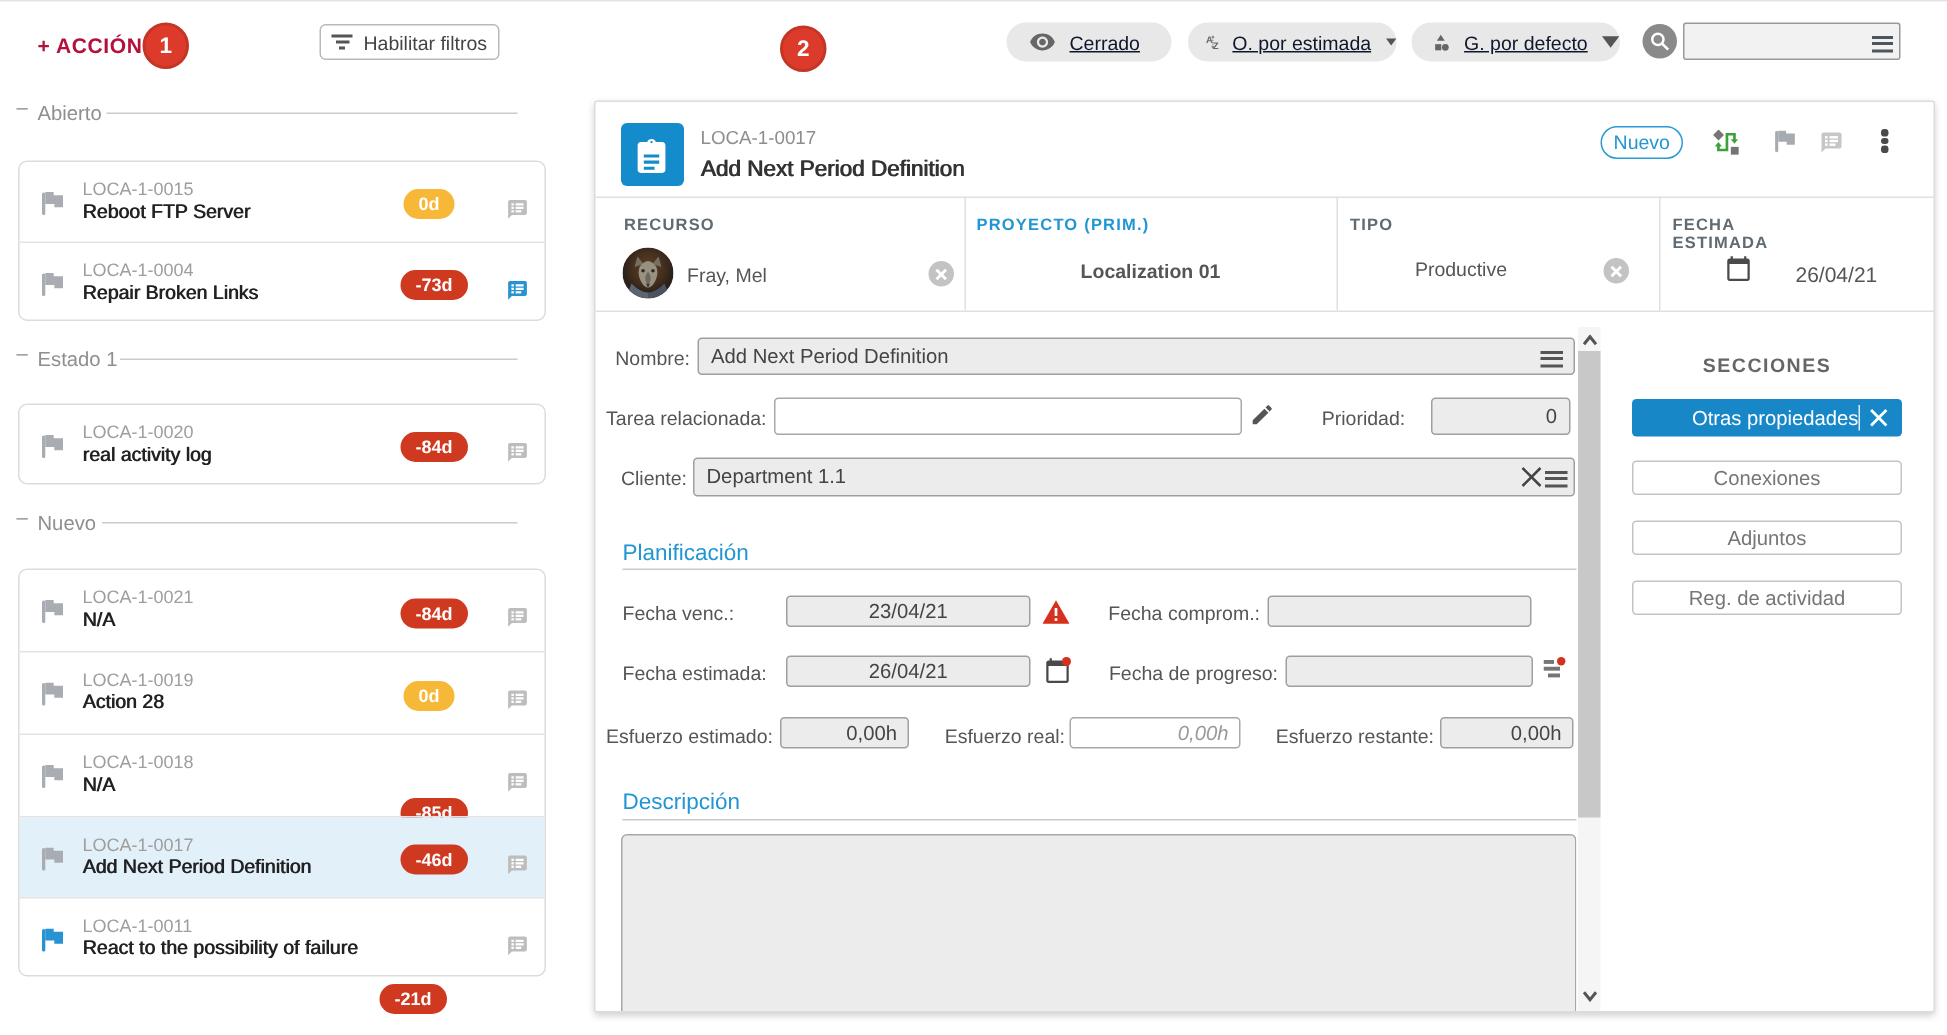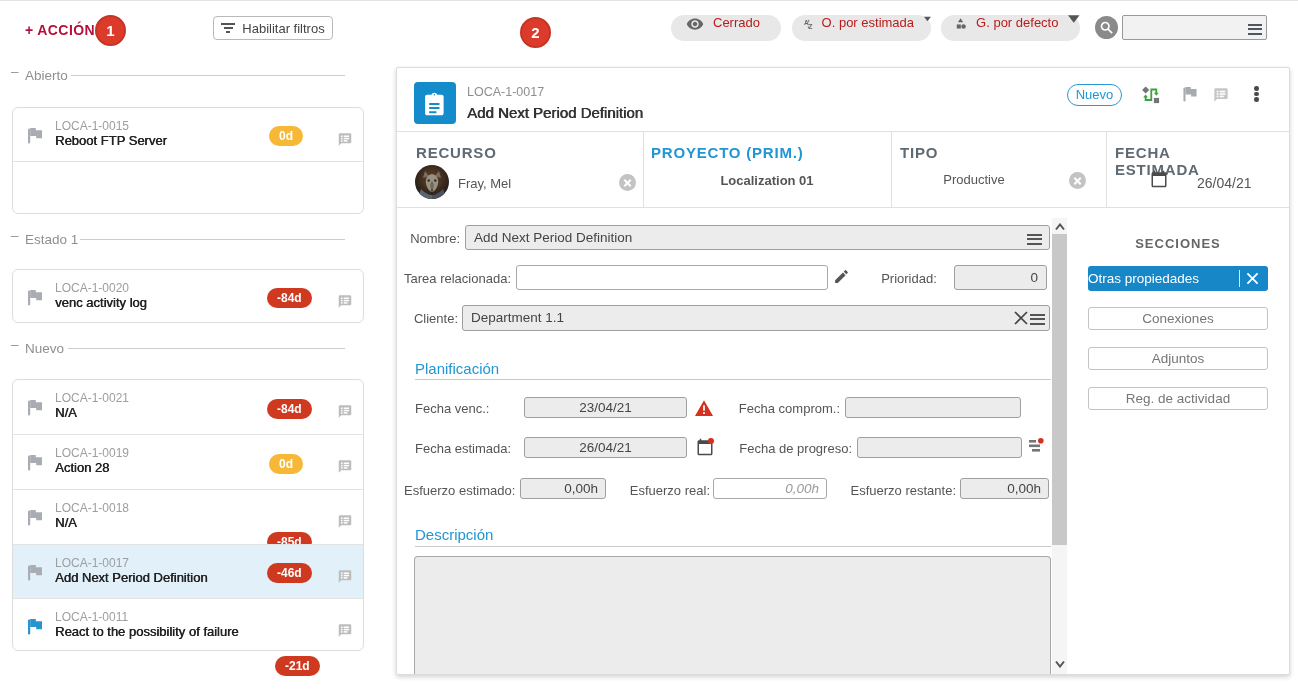--- a/index.html
+++ b/index.html
@@ -10,21 +10,21 @@
   .topline { left:0; top:0; width:1298px; height:1px; background:#e3e3e3; }
 
   
   .accion { left:25px; top:22px; font-size:14px; font-weight:bold; color:#b5103c; letter-spacing:.4px; }
   .numcircle { width:31px; height:31px; border-radius:50%; background:#dc3b2c; border:2px solid #c53526;
     color:#fff; font-size:15px; font-weight:bold; text-align:center; line-height:27px; }
   .filterbtn { left:213px; top:16px; width:120px; height:24px; border:1px solid #b9b9b9; border-radius:4px;
     background:#fff; font-size:13px; color:#444; display:flex; align-items:center; justify-content:center; gap:7px;}
   .fbars { display:inline-block; width:14px; }
   .fbars div { height:2px; background:#555; margin:2px auto; }
-  .pill { height:26px; border-radius:13px; background:#e8e8e8; display:flex; align-items:flex-start; font-size:13px; color:#b91c1c; white-space:nowrap; }
+  .pill { height:26px; border-radius:13px; background:#e8e8e8; display:flex; align-items:center; font-size:13px; color:#0f172a; white-space:nowrap;text-decoration:underline; }
   .srchc { left:1095px; top:16px; width:23px; height:23px; border-radius:50%; background:#8a8a8a; }
   .srchinput { left:1122px; top:15px; width:145px; height:25px; background:#f2f2f2; border:1px solid #999; border-radius:2px; }
   .hbars div { height:2px; background:#4d5560; margin:2.5px 0; }
 
   
   .gheader { font-size:13.5px; color:#8f8f8f; }
   .gline { height:1px; background:#ccc; }
   .gbox { left:12px; width:352px; border:1px solid #dcdcdc; border-radius:6px; background:#fff; }
   .lcard { position:absolute; left:0; width:350px; }
   .lcard .id { position:absolute; left:42px; top:11px; font-size:12px; color:#9e9e9e; }
@@ -35,21 +35,21 @@
   .bamber { background:#f6b836; }
   .divline { position:absolute; left:0; right:0; height:1px; background:#e3e3e3; }
   .hl { background:#e2f0fa; }
 
   
   .maincard { left:396px; top:67px; width:894px; height:608px; background:#fff; border:1px solid #dcdcdc;
     border-radius:2px; box-shadow:0 2px 5px rgba(0,0,0,.18); }
   .mc { position:absolute; }
 
   
-  .flabel { position:absolute; font-size:15px; font-weight:bold; letter-spacing:.8px; color:#5f6a72; }
+  .flabel { position:absolute; font-size:11px; font-weight:bold; letter-spacing:.8px; color:#5f6a72; }
   .vline { position:absolute; width:1px; background:#e0e0e0; }
 
   .inp { position:absolute; border:1px solid #9f9f9f; border-radius:3px; font-size:13.5px; color:#444; background:#ececec; }
   .inpw { background:#fff; border:1px solid #a8a8a8; }
   .lbl { position:absolute; font-size:13px; color:#555; white-space:nowrap; }
   .shead { position:absolute; font-size:15px; color:#2196d3; }
   .sline { position:absolute; height:1px; background:#c9c9c9; }
 
   .sbtn { position:absolute; left:1088px; width:180px; border:1px solid #c3c3c3; border-radius:3px; background:#fff;
     font-size:13.5px; color:#767676; text-align:center; height:23px; line-height:22px; }
@@ -134,34 +134,54 @@
             <rect x="5.5" y="5.6" width="2.6" height="2.4"></rect>
             <rect x="10" y="5.6" width="8.5" height="2.4"></rect>
             <rect x="5.5" y="9.3" width="2.6" height="2.4"></rect>
             <rect x="10" y="9.3" width="8.5" height="2.4"></rect>
             <rect x="5.5" y="13" width="2.6" height="2.4"></rect>
             <rect x="10" y="13" width="6" height="2.4"></rect>
           </g>
         </svg>
     </div>
     <div class="divline" style="top:53px;"></div>
+    <div class="lcard" style="top:54px; height:53px;">
+      <svg style="position:absolute;left:15px;top:20px;" width="14" height="16" viewBox="0 0 14 16" fill="#a9adb3">
+          <rect x="0" y="0.4" width="2.2" height="15" rx="1"></rect>
+          <path d="M2.2 0 h5.6 v2.2 h6.2 v8 h-5.8 v-2.2 h-6 z"></path>
+        </svg>
+      <div class="id">LOCA-1-0004</div>
+        <div class="ttl">Repair Broken Links</div>
+      <div class="badge bred" style="left:254px;">-73d</div>
+      <svg style="position:absolute;left:324px;top:24px;" width="16" height="15" viewBox="0 0 24 24" fill="#2793d2">
+          <path d="M20 2H4c-1.1 0-2 .9-2 2v18l4-4h14c1.1 0 2-.9 2-2V4c0-1.1-.9-2-2-2z"></path>
+          <g fill="#fff">
+            <rect x="5.5" y="5.6" width="2.6" height="2.4"></rect>
+            <rect x="10" y="5.6" width="8.5" height="2.4"></rect>
+            <rect x="5.5" y="9.3" width="2.6" height="2.4"></rect>
+            <rect x="10" y="9.3" width="8.5" height="2.4"></rect>
+            <rect x="5.5" y="13" width="2.6" height="2.4"></rect>
+            <rect x="10" y="13" width="6" height="2.4"></rect>
+          </g>
+        </svg>
+    </div>
   </div>
 
   <div class="abs gheader" style="left:11px; top:228px;">–</div>
   <div class="abs gheader" style="left:25px; top:232px;">Estado 1</div>
   <div class="abs gline" style="left:80px; top:239px; width:265px;"></div>
 
   <div class="abs gbox" style="top:269px; height:54px;text-align:right;">
     <div class="lcard" style="top:0; height:53px;">
       <svg style="position:absolute;left:15px;top:20px;" width="14" height="16" viewBox="0 0 14 16" fill="#a9adb3">
           <rect x="0" y="0.4" width="2.2" height="15" rx="1"></rect>
           <path d="M2.2 0 h5.6 v2.2 h6.2 v8 h-5.8 v-2.2 h-6 z"></path>
         </svg>
       <div class="id">LOCA-1-0020</div>
-        <div class="ttl">venc activity log</div>
+        <div class="ttl">real activity log</div>
       <div class="badge bred" style="left:254px;">-84d</div>
       <svg style="position:absolute;left:324px;top:24px;" width="16" height="15" viewBox="0 0 24 24" fill="#bdbdbd">
           <path d="M20 2H4c-1.1 0-2 .9-2 2v18l4-4h14c1.1 0 2-.9 2-2V4c0-1.1-.9-2-2-2z"></path>
           <g fill="#fff">
             <rect x="5.5" y="5.6" width="2.6" height="2.4"></rect>
             <rect x="10" y="5.6" width="8.5" height="2.4"></rect>
             <rect x="5.5" y="9.3" width="2.6" height="2.4"></rect>
             <rect x="10" y="9.3" width="8.5" height="2.4"></rect>
             <rect x="5.5" y="13" width="2.6" height="2.4"></rect>
             <rect x="10" y="13" width="6" height="2.4"></rect>
@@ -259,21 +279,21 @@
         </svg>
     </div>
     <div class="divline" style="top:218px;"></div>
     <div class="lcard" style="top:219px; height:53px;">
       <svg style="position:absolute;left:15px;top:20px;" width="14" height="16" viewBox="0 0 14 16" fill="#2793d2">
           <rect x="0" y="0.4" width="2.2" height="15" rx="1"></rect>
           <path d="M2.2 0 h5.6 v2.2 h6.2 v8 h-5.8 v-2.2 h-6 z"></path>
         </svg>
       <div class="id">LOCA-1-0011</div>
         <div class="ttl">React to the possibility of failure</div>
-      <div class="badge bred" style="left:262px;margin-top:30px;">-21d</div>
+      <div class="badge bred" style="left:240px;margin-top:30px;">-21d</div>
       <svg style="position:absolute;left:324px;top:24px;" width="16" height="15" viewBox="0 0 24 24" fill="#bdbdbd">
           <path d="M20 2H4c-1.1 0-2 .9-2 2v18l4-4h14c1.1 0 2-.9 2-2V4c0-1.1-.9-2-2-2z"></path>
           <g fill="#fff">
             <rect x="5.5" y="5.6" width="2.6" height="2.4"></rect>
             <rect x="10" y="5.6" width="8.5" height="2.4"></rect>
             <rect x="5.5" y="9.3" width="2.6" height="2.4"></rect>
             <rect x="10" y="9.3" width="8.5" height="2.4"></rect>
             <rect x="5.5" y="13" width="2.6" height="2.4"></rect>
             <rect x="10" y="13" width="6" height="2.4"></rect>
           </g>
@@ -436,21 +456,21 @@
   <div class="mc" style="left:1052px; top:234px; width:15px; height:311px; background:#c8c8c8;"></div>
   <svg class="mc" style="left:1055px; top:223px;" width="10" height="8" viewBox="0 0 10 8">
       <path d="M1 6.5 L5 1.5 L9 6.5" fill="none" stroke="#555" stroke-width="2"></path>
     </svg>
   <svg class="mc" style="left:1055px; top:660px;" width="10" height="8" viewBox="0 0 10 8">
       <path d="M1 1.5 L5 6.5 L9 1.5" fill="none" stroke="#555" stroke-width="2"></path>
     </svg>
 
   <div class="mc" style="left:1088px; top:236px; width:180px; text-align:center; font-size:13px; font-weight:bold; letter-spacing:1px; color:#666;">SECCIONES</div>
   <div class="mc" style="left:1088px; top:266px; width:180px; height:25px; background:#1787c8; border-radius:3px; color:#fff; font-size:13.5px;">
-    <div style="position:absolute; left:0; top:0; width:151px; height:25px; text-align:left; line-height:25px;">Otras propiedades</div>
+    <div style="position:absolute; left:0; top:0; width:151px; height:25px; text-align:right; line-height:25px;">Otras propiedades</div>
     <div style="position:absolute; left:151px; top:4px; width:1px; height:17px; background:rgba(255,255,255,.85);"></div>
     <svg style="position:absolute; left:158px; top:6px;" width="13" height="13" viewBox="0 0 14 14">
         <path d="M1.5 1.5 L12.5 12.5 M12.5 1.5 L1.5 12.5" stroke="#fff" stroke-width="2"></path>
       </svg>
   </div>
   <div class="sbtn" style="top:307px;">Conexiones</div>
   <div class="sbtn" style="top:387px;">Reg. de actividad</div>
   <div class="sbtn" style="top:347px;">Adjuntos</div>
 </div>
 

